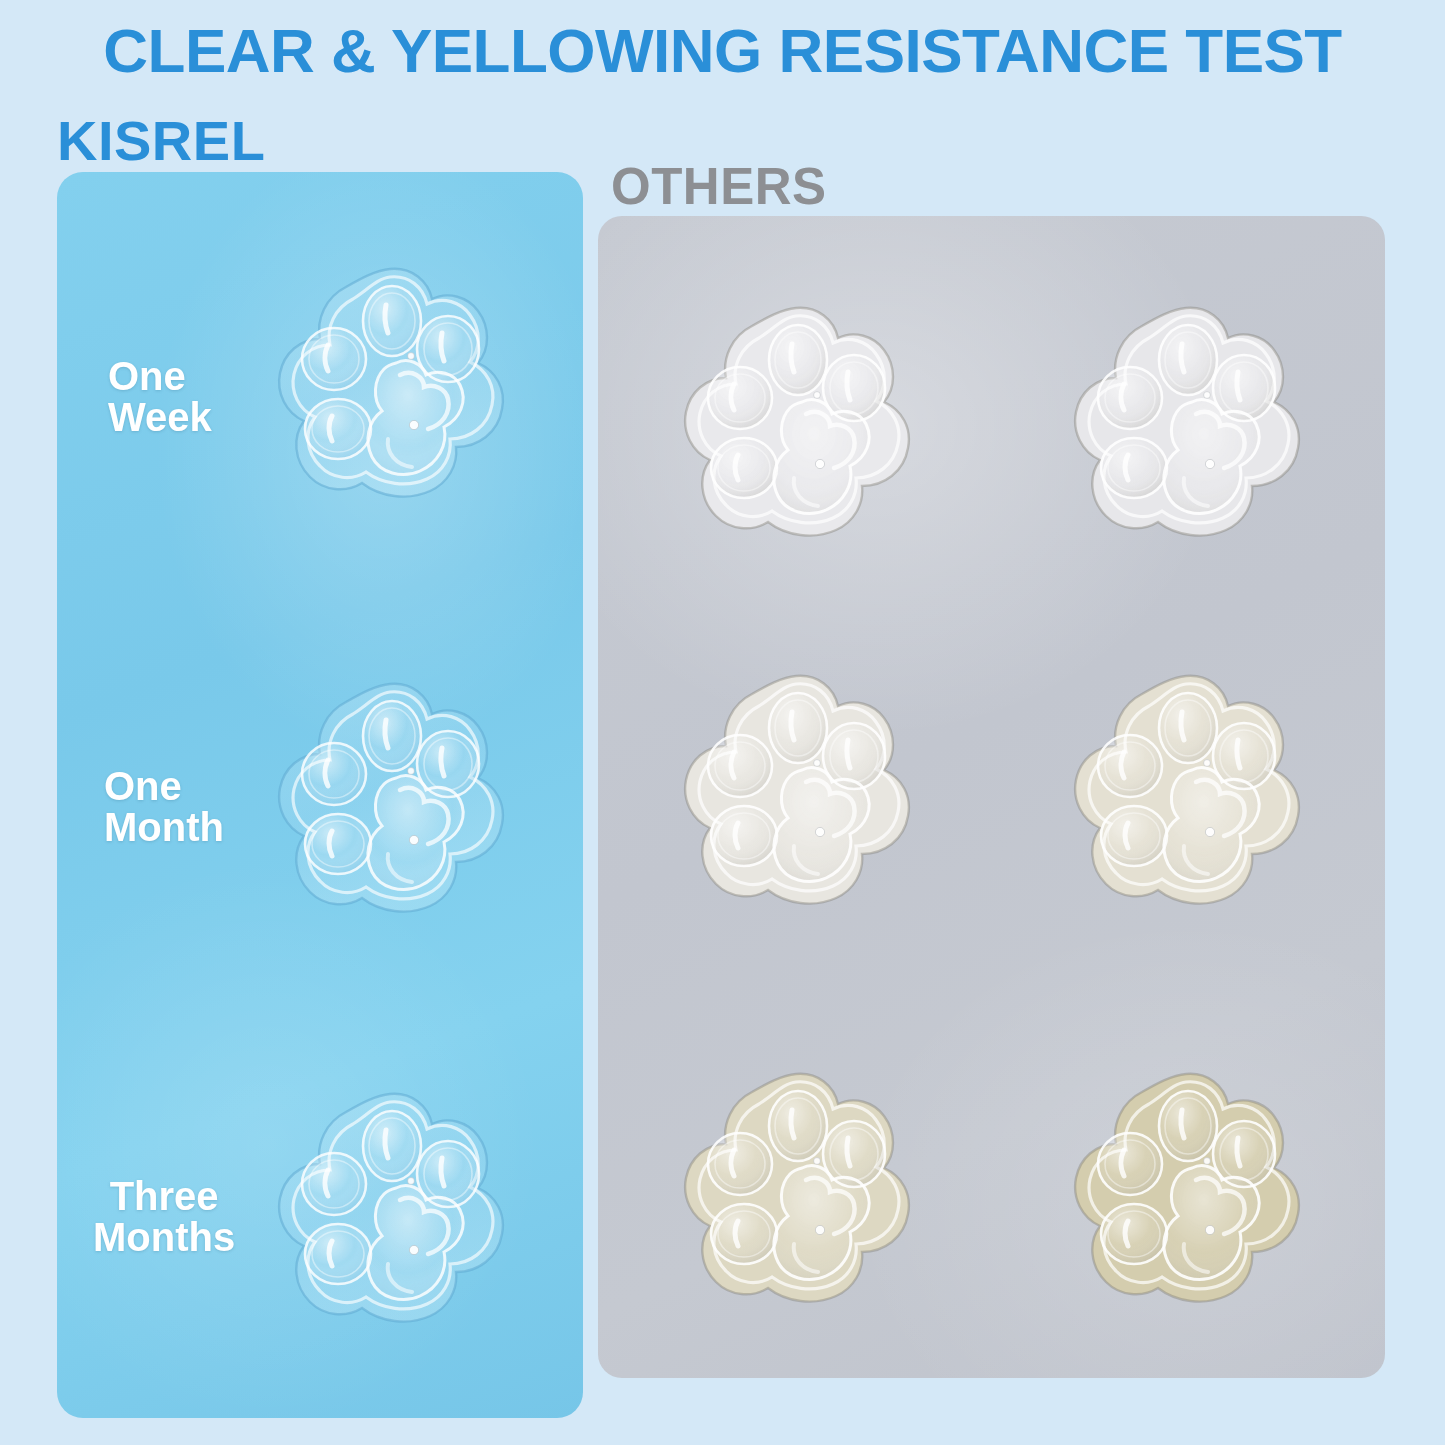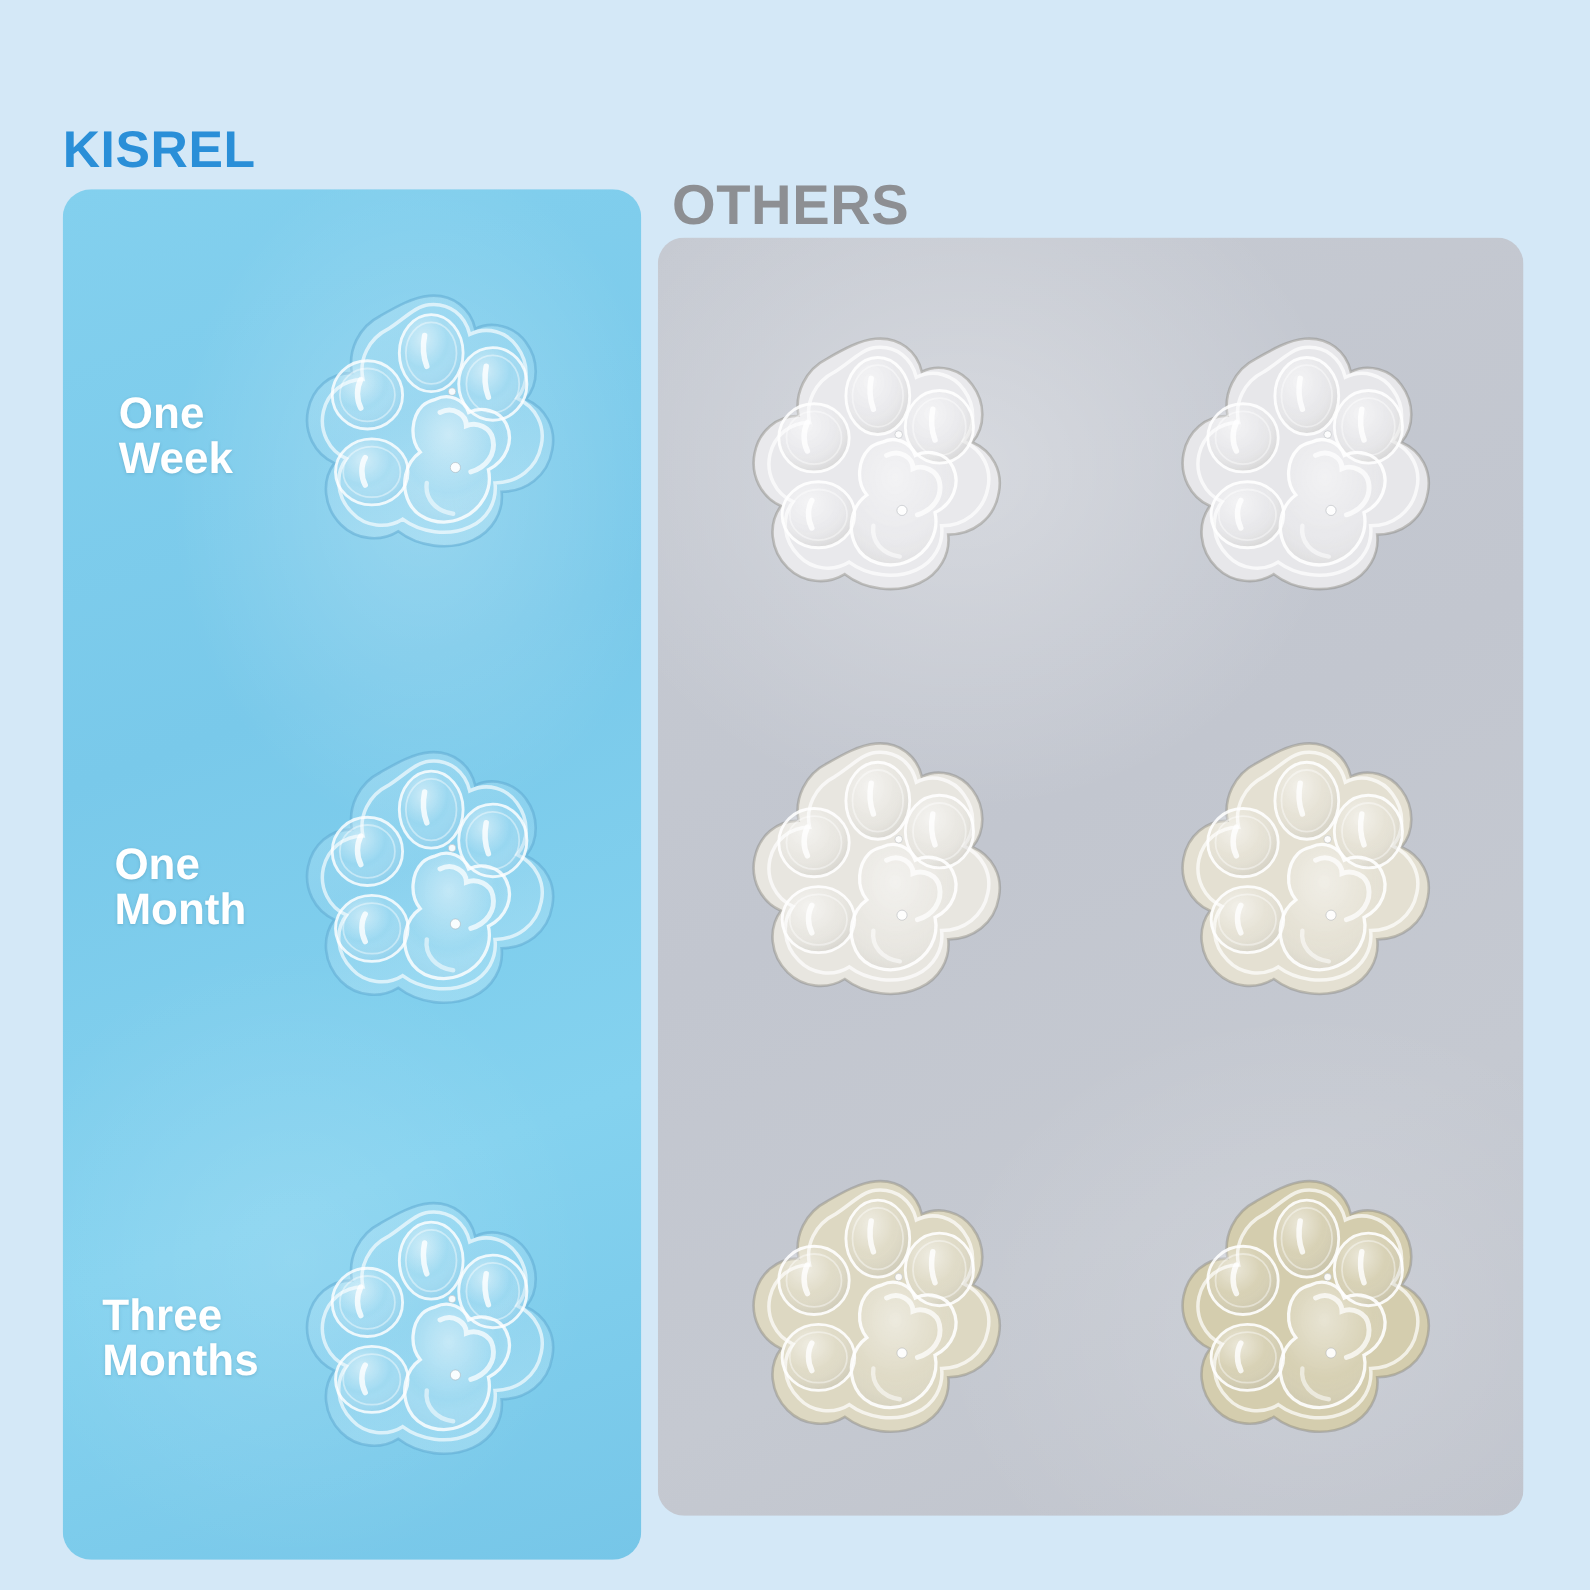--- a/index.html
+++ b/index.html
@@ -34,21 +34,21 @@
     letter-spacing: -0.5px;
     color: #2a8fd8;
     white-space: nowrap;
     line-height: 1.05;
   }
 
   .brand-label {
     position: absolute;
     left: 57px;
     top: 108px;
-    font-size: 47px;
+    font-size: 56px;
     font-weight: bold;
     color: #2a8fd8;
     letter-spacing: 0.5px;
   }
 
   .others-label {
     position: absolute;
     left: 611px;
     top: 157px;
     font-size: 51px;
@@ -89,35 +89,36 @@
     position: absolute;
     color: #ffffff;
     font-size: 40px;
     font-weight: bold;
     line-height: 1.03;
     text-shadow: 0 1px 3px rgba(60,120,150,0.30);
     white-space: pre-line;
   }
   .tl-1 { left: 108px; top: 356px; }
   .tl-2 { left: 104px; top: 766px; }
-  .tl-3 { left: 93px;  top: 1176px; }
+  .tl-3 { left: 93px;  top: 1176px; text-align: center; }
 
   
   .paw {
     position: absolute;
     width: 260px;
     height: 260px;
   }
   .paw svg { display: block; width: 100%; height: 100%; }
 </style>
 </head>
 <body>
 
 <div id="stage">
 
+  <div class="title">CLEAR &amp; YELLOWING RESISTANCE TEST</div>
 
   <div class="brand-label">KISREL</div>
 
   <div class="panel-kisrel"></div>
 
   <div class="time-label tl-1">One
 Week</div>
   <div class="time-label tl-2">One
 Month</div>
   <div class="time-label tl-3">Three

